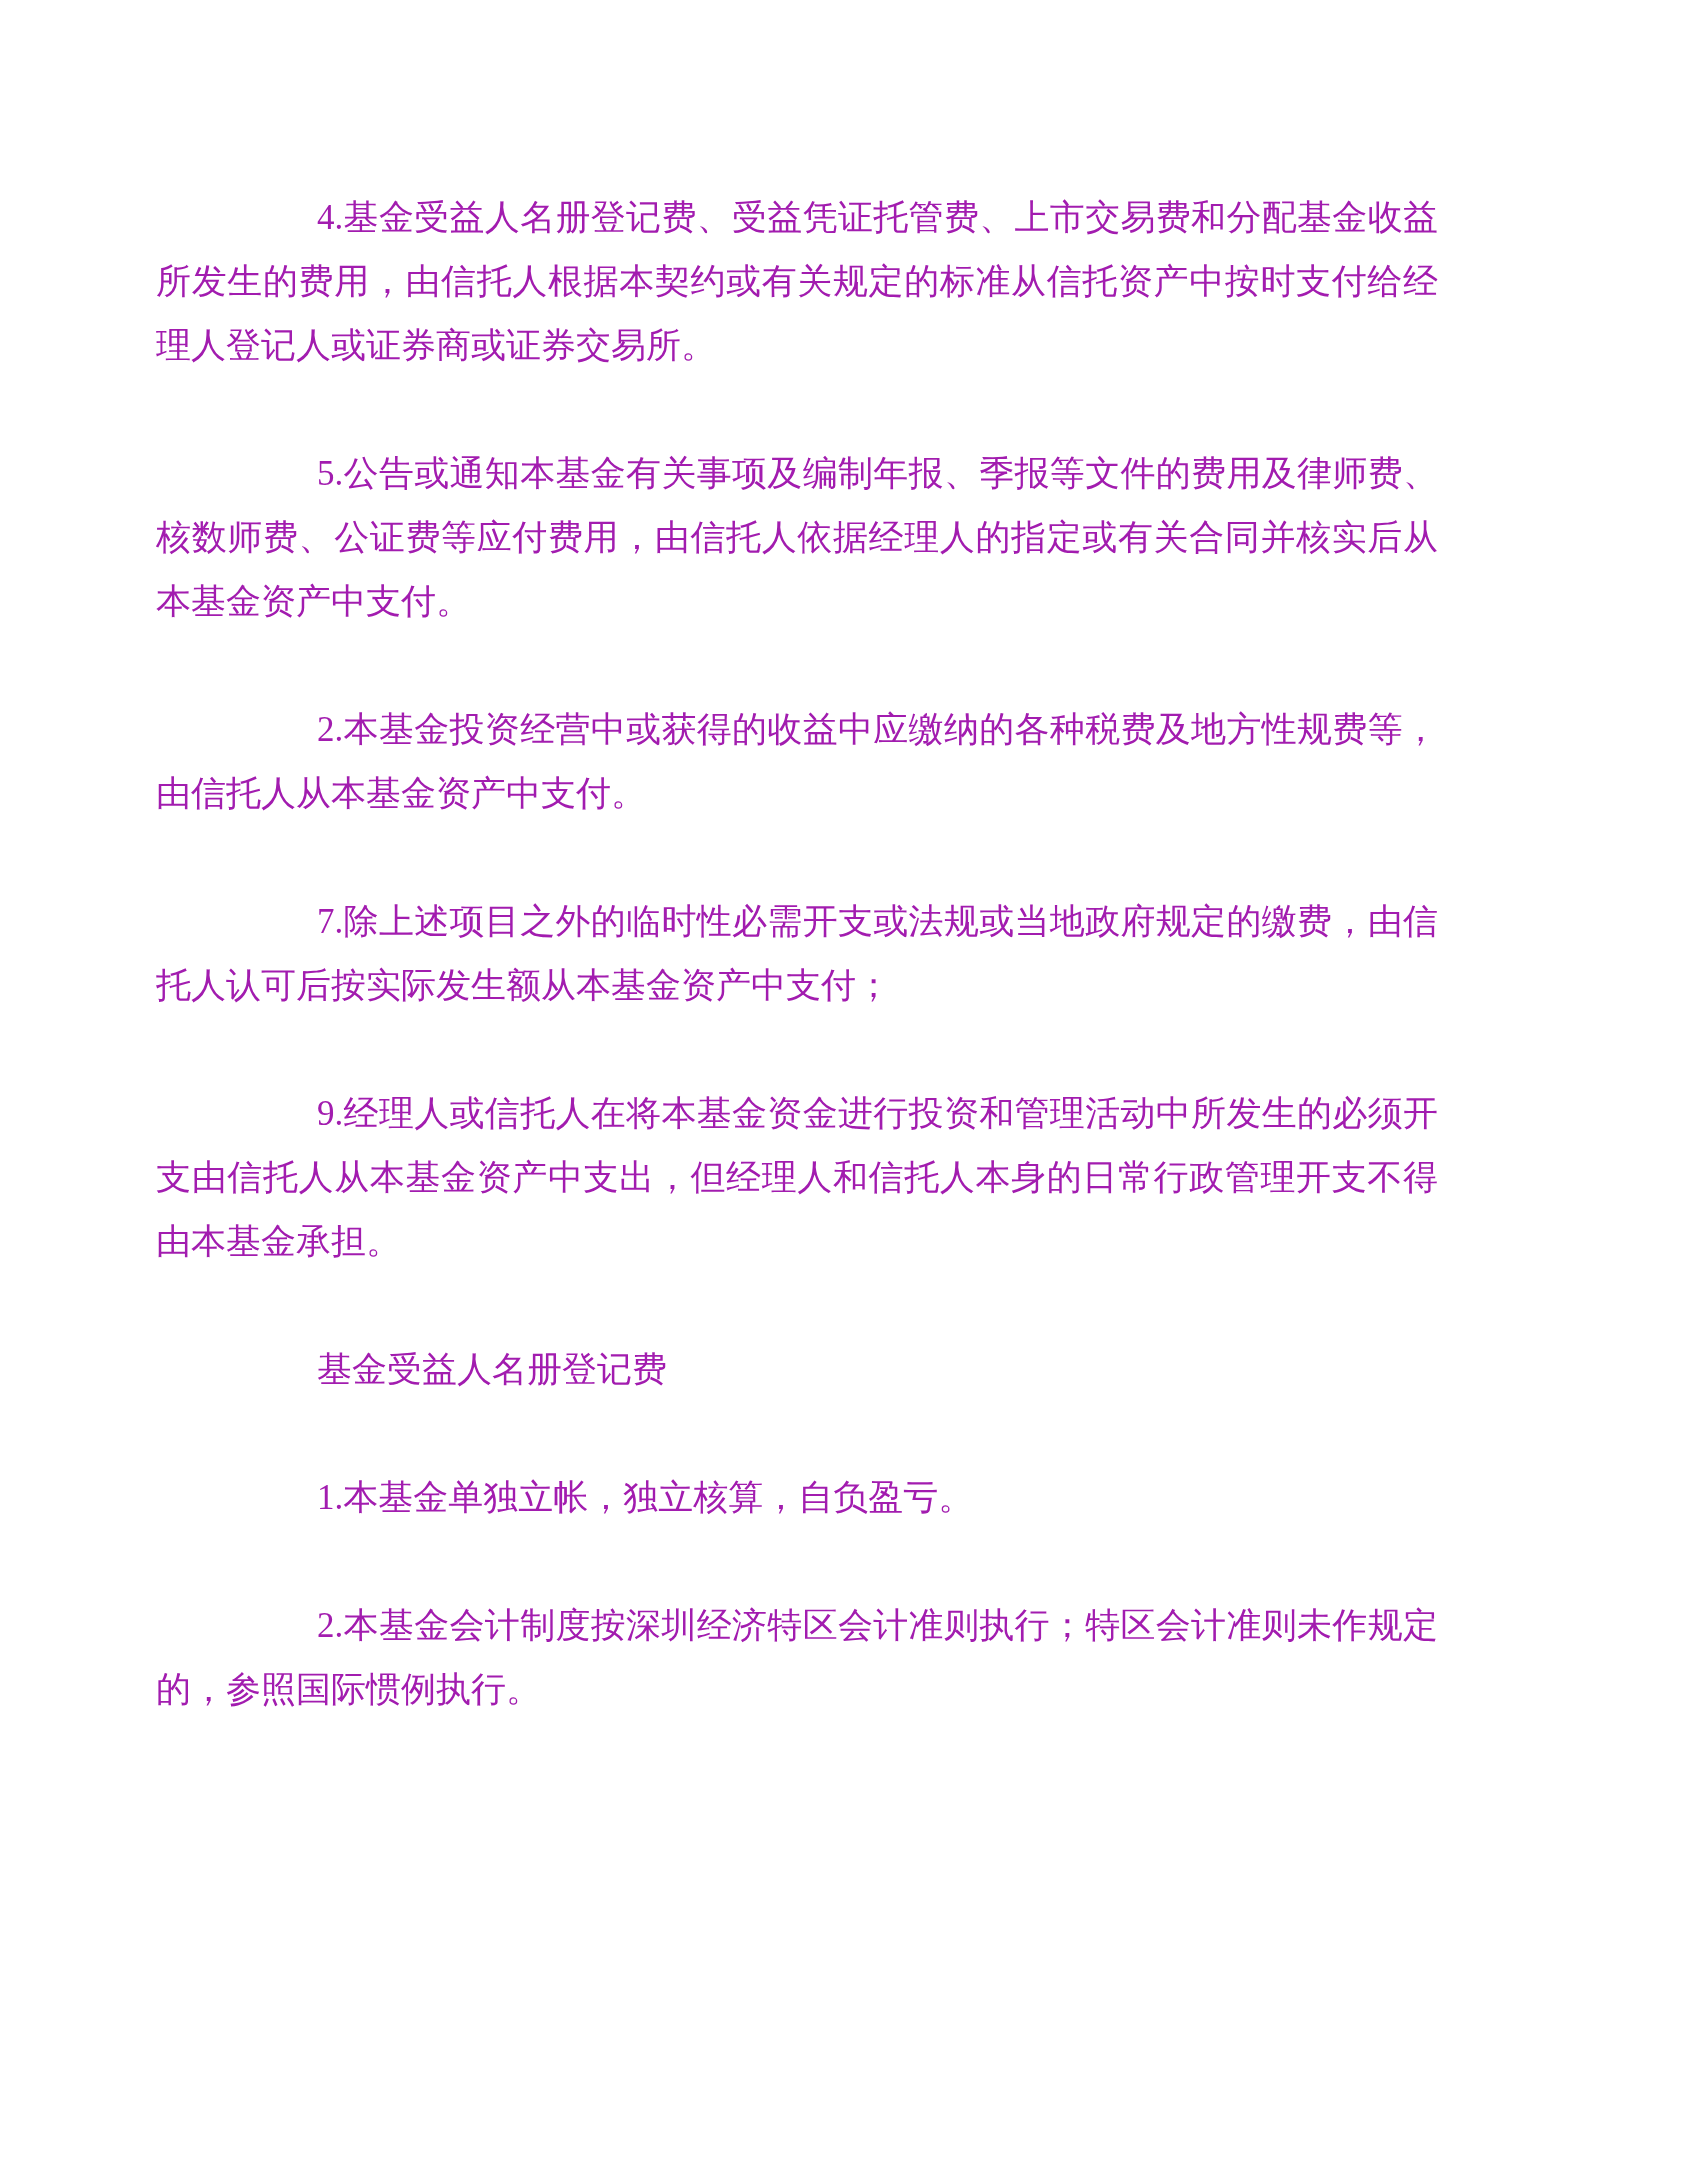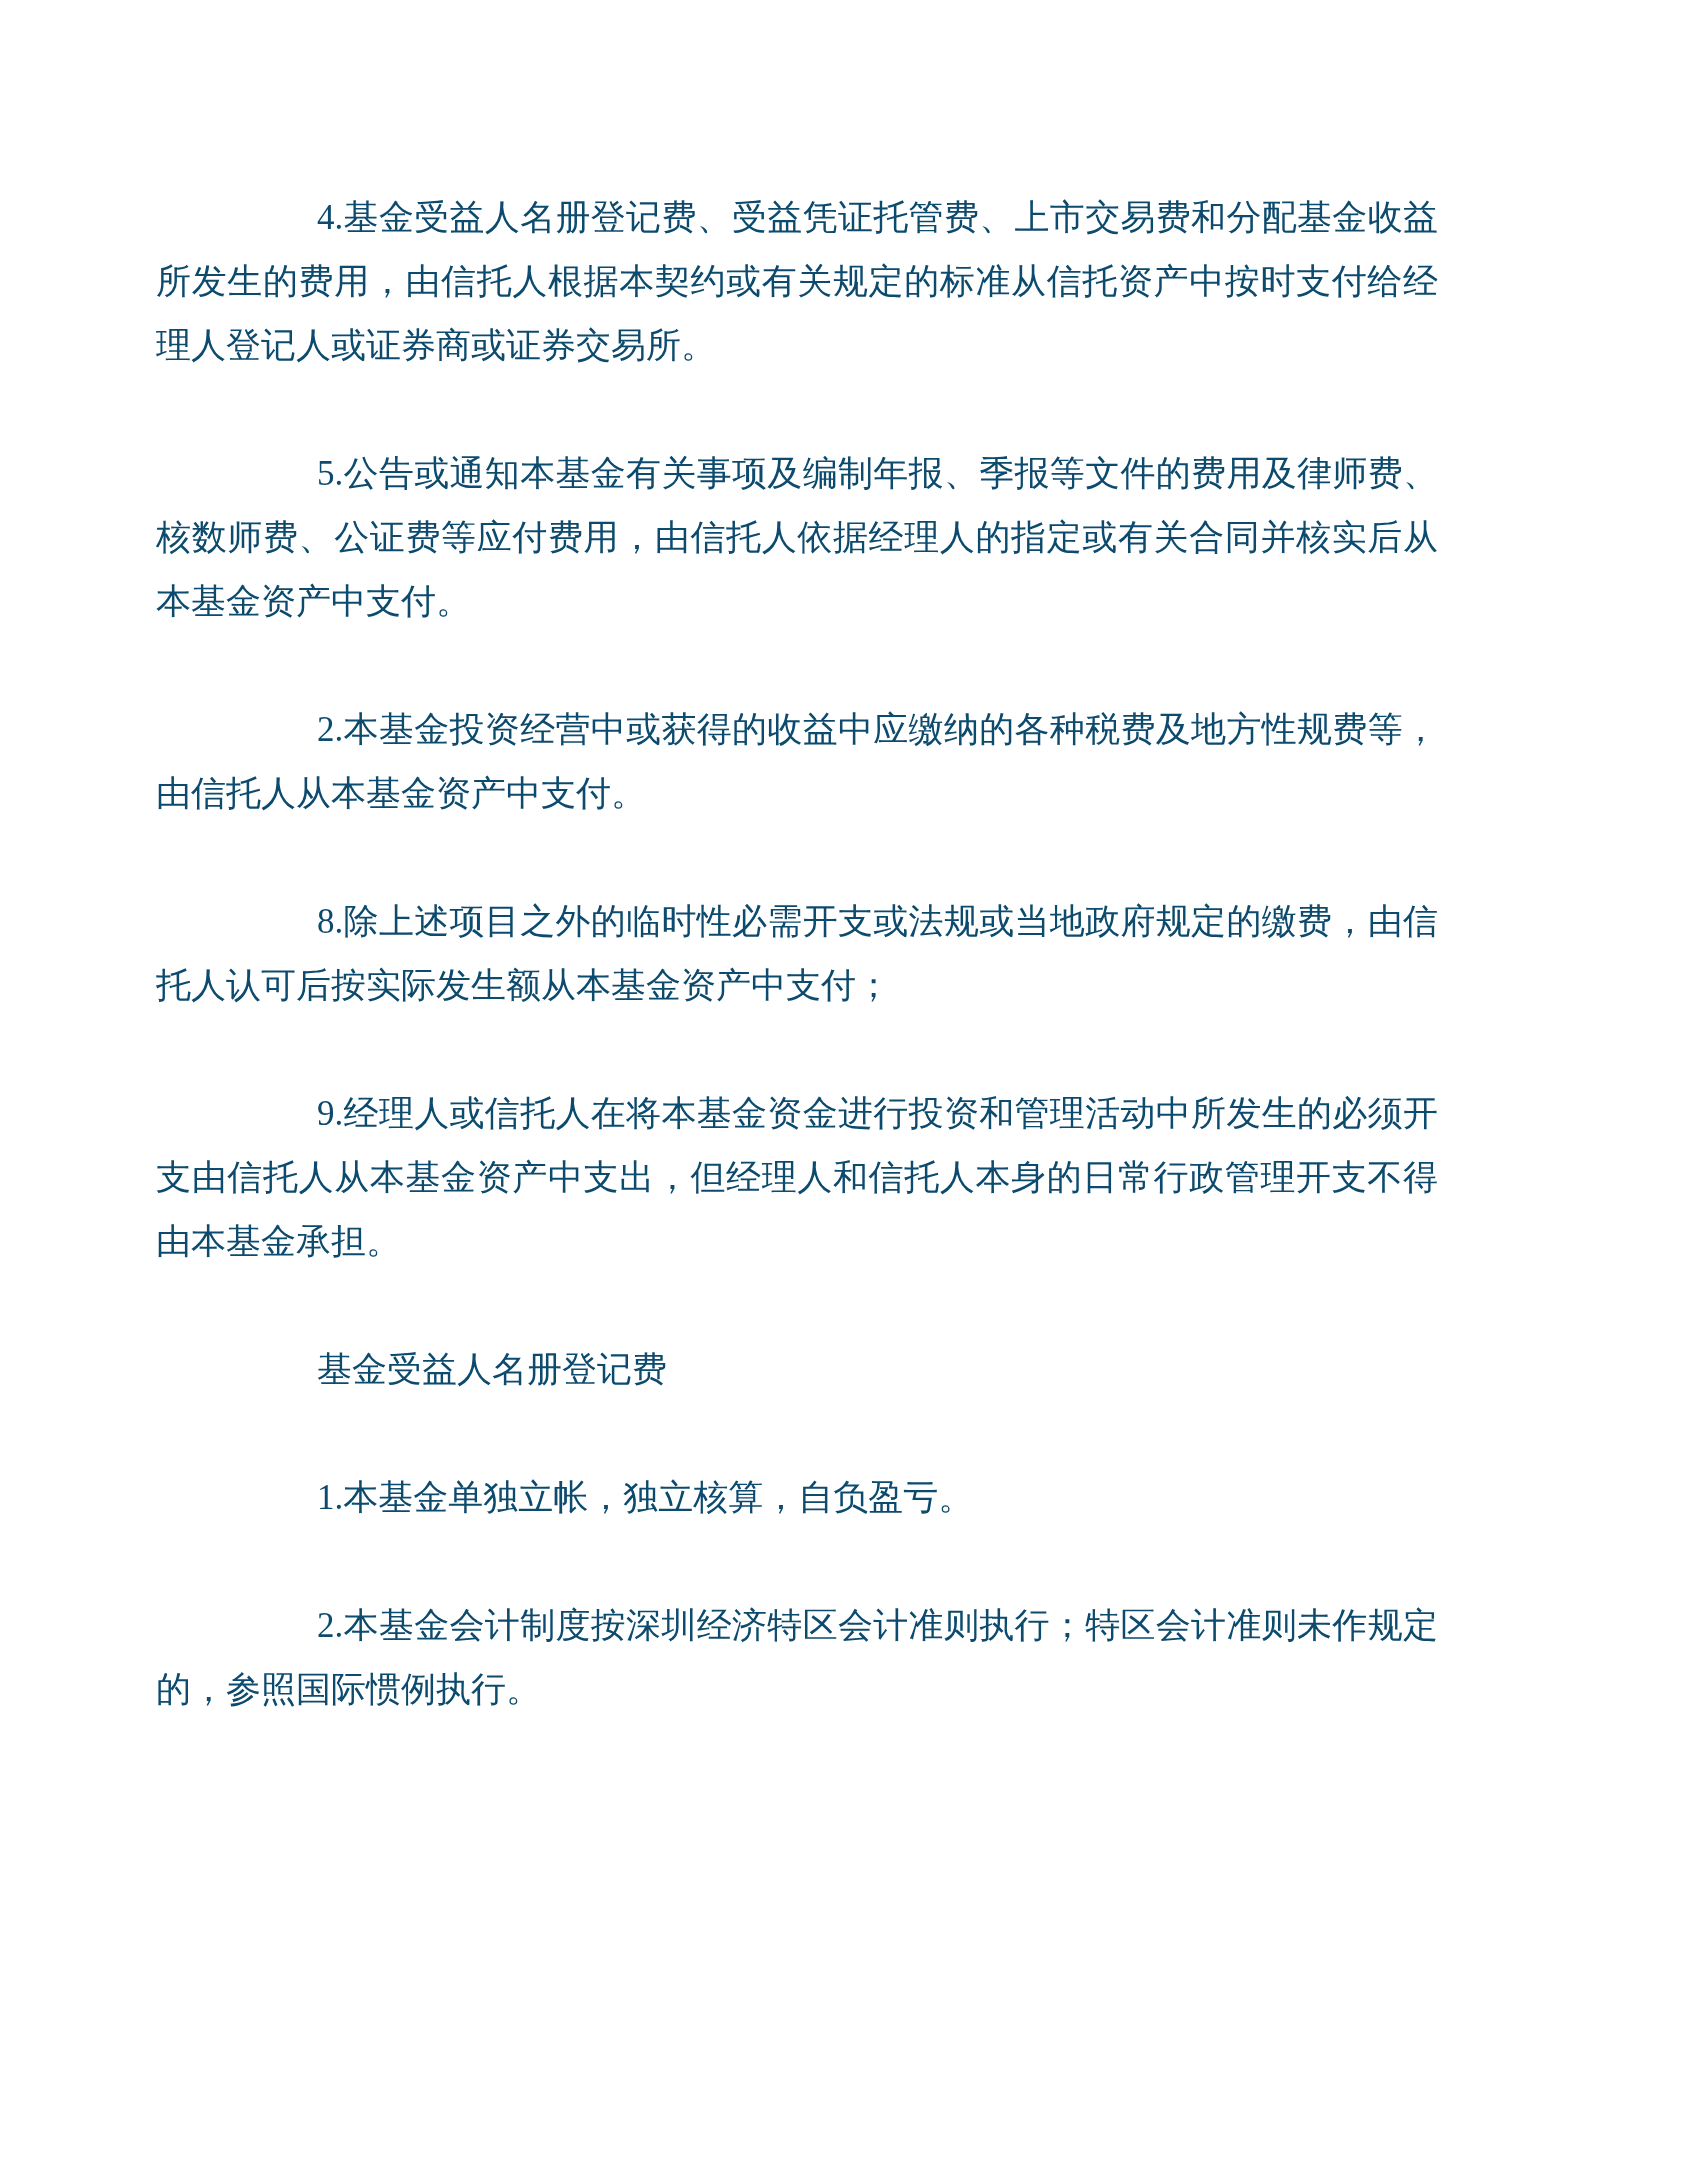--- a/index.html
+++ b/index.html
@@ -17,39 +17,39 @@
   .content {
     position: absolute;
     left: 156px;
     top: 186px;
     width: 1282px;
   }
   .para {
     font-family: "Liberation Serif", "DejaVu Serif", serif;
     font-size: 35px;
     line-height: 64px;
-    color: #0c4a6e;
+    color: #a21caf;
     text-align: justify;
     text-indent: 161px;
     margin: 0 0 64px 0;
     letter-spacing: 0;
     word-break: break-all;
   }
   .para:last-child {
     margin-bottom: 0;
   }
 </style>
 </head>
 <body>
 
 <div class="page">
   <div class="content">
     <p class="para">4.基金受益人名册登记费、受益凭证托管费、上市交易费和分配基金收益所发生的费用，由信托人根据本契约或有关规定的标准从信托资产中按时支付给经理人登记人或证券商或证券交易所。</p>
     <p class="para">5.公告或通知本基金有关事项及编制年报、季报等文件的费用及律师费、核数师费、公证费等应付费用，由信托人依据经理人的指定或有关合同并核实后从本基金资产中支付。</p>
     <p class="para">2.本基金投资经营中或获得的收益中应缴纳的各种税费及地方性规费等，由信托人从本基金资产中支付。</p>
-    <p class="para">8.除上述项目之外的临时性必需开支或法规或当地政府规定的缴费，由信托人认可后按实际发生额从本基金资产中支付；</p>
+    <p class="para">7.除上述项目之外的临时性必需开支或法规或当地政府规定的缴费，由信托人认可后按实际发生额从本基金资产中支付；</p>
     <p class="para">9.经理人或信托人在将本基金资金进行投资和管理活动中所发生的必须开支由信托人从本基金资产中支出，但经理人和信托人本身的日常行政管理开支不得由本基金承担。</p>
     <p class="para">基金受益人名册登记费</p>
     <p class="para">1.本基金单独立帐，独立核算，自负盈亏。</p>
     <p class="para">2.本基金会计制度按深圳经济特区会计准则执行；特区会计准则未作规定的，参照国际惯例执行。</p>
   </div>
 </div>
 
 
 </body></html>

